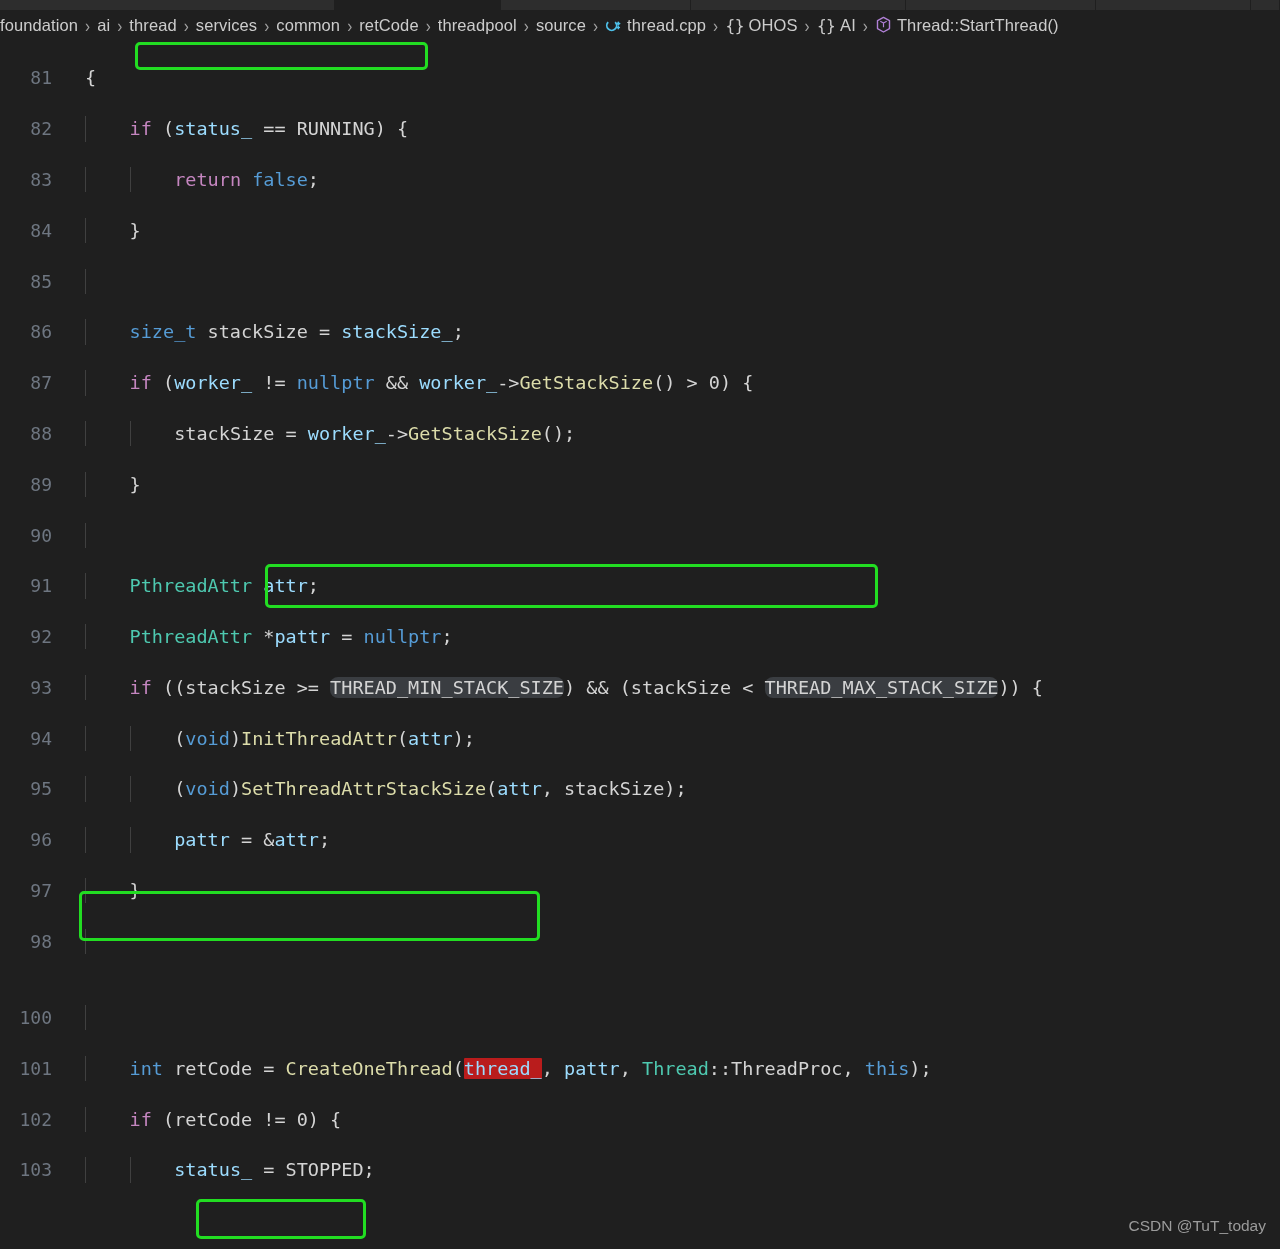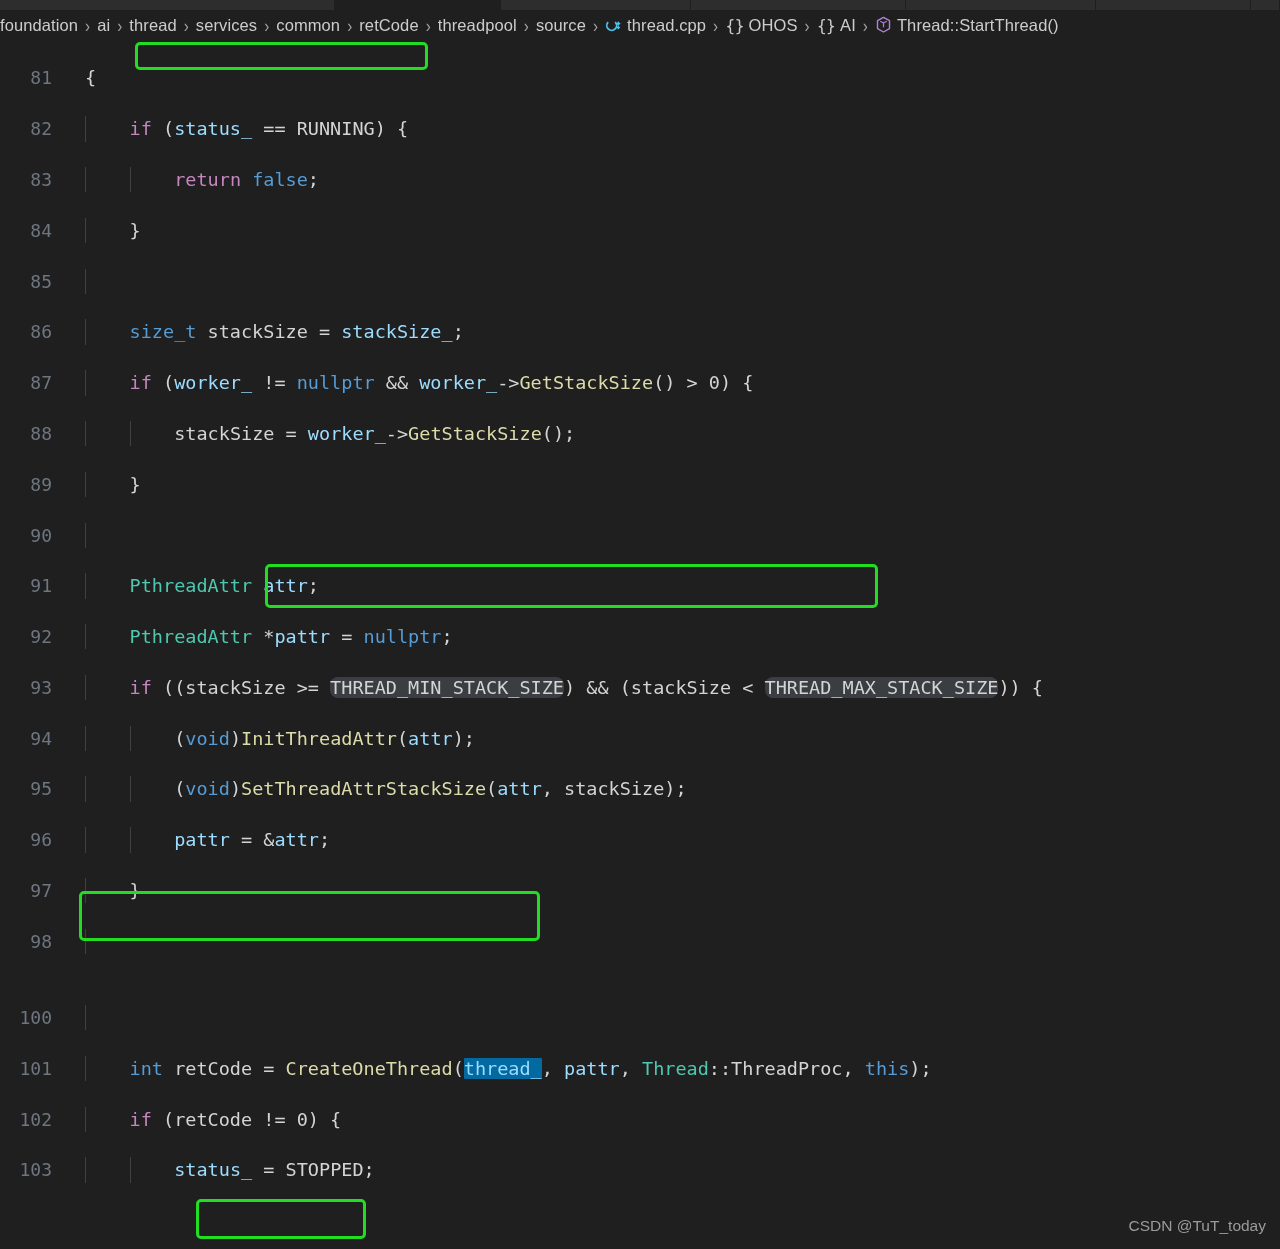--- a/index.html
+++ b/index.html
@@ -118,21 +118,21 @@
   .var  { color: #9cdcfe; }  
   .pl   { color: #d4d4d4; }  
 
   
   .occ {
     background: #3a3d41;
     border-radius: 8px;
   }
   
   .sel {
-    background: #0369a1;
+    background: #b91c1c;
     border-radius: 1px;
   }
 
   
   .gbox {
     position: absolute;
     border: 3px solid #22dd22;
     border-radius: 5px;
     box-sizing: border-box;
     pointer-events: none;

